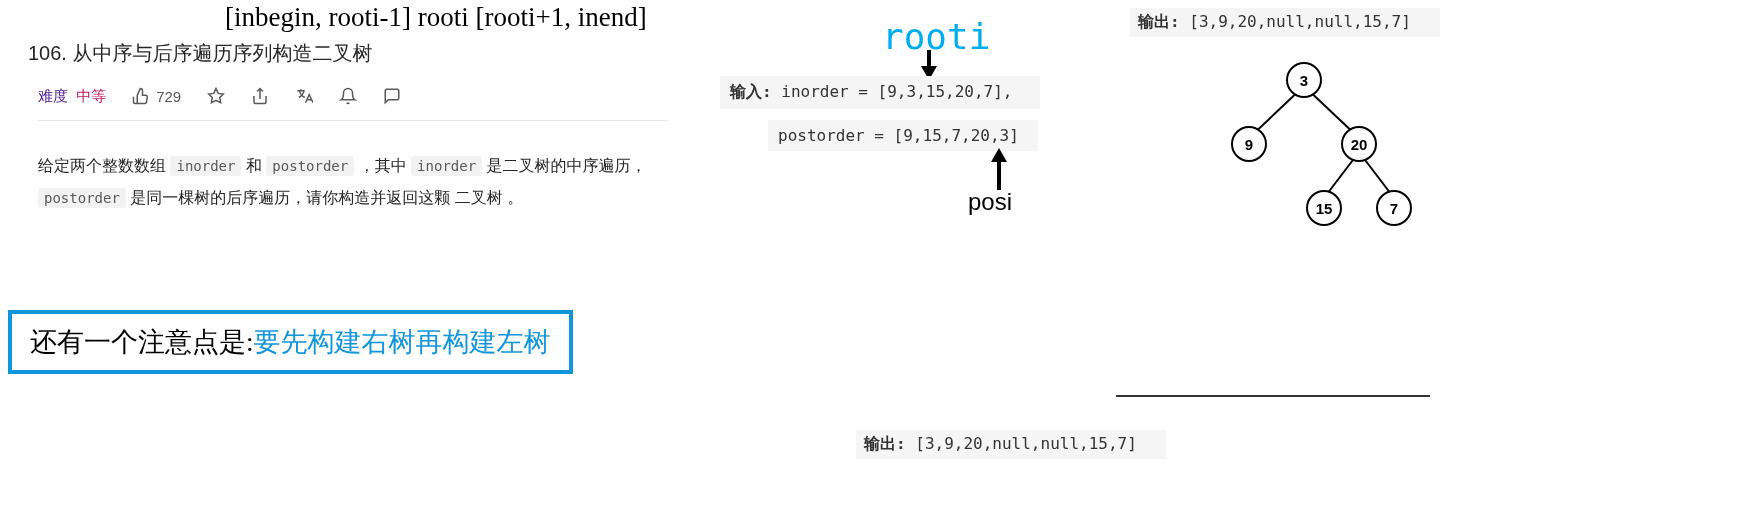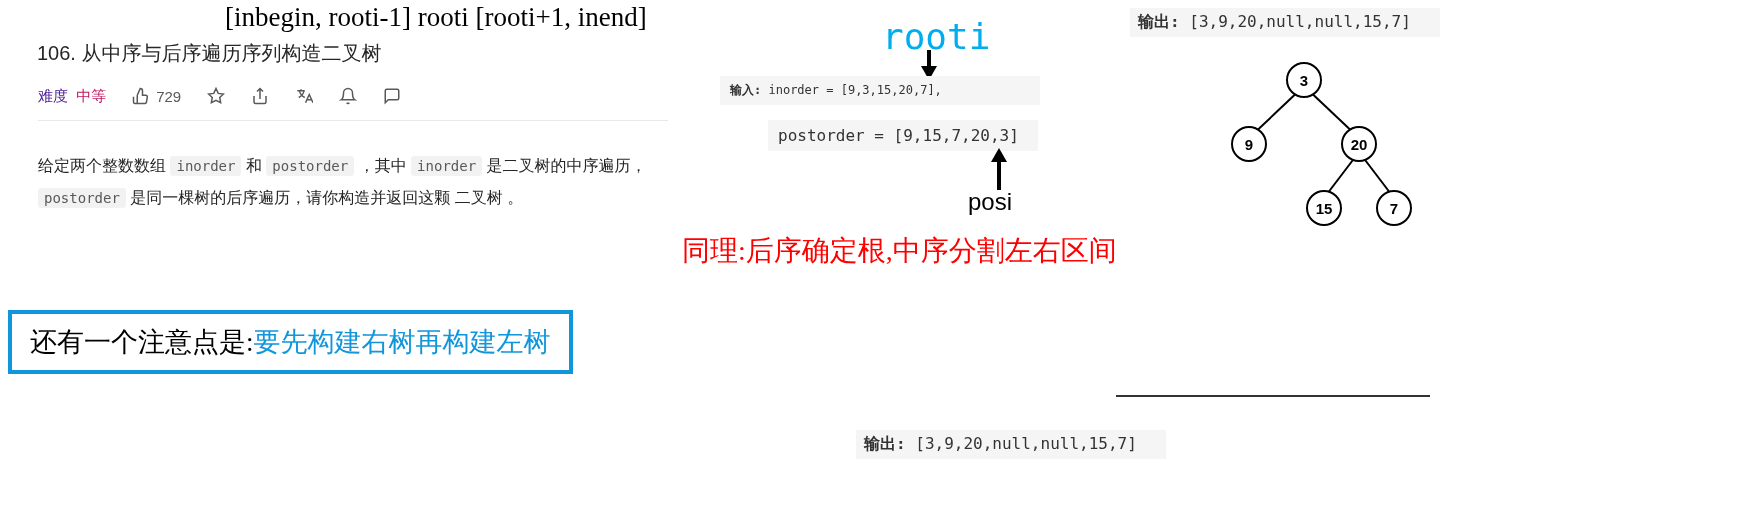--- a/index.html
+++ b/index.html
@@ -1,32 +1,32 @@
 <!DOCTYPE html>
 <html><head>
   <meta charset="utf-8">
   <style>
     * { margin: 0; padding: 0; box-sizing: border-box; }
     body { font-family: -apple-system, "Helvetica Neue", Arial, sans-serif; width: 1756px; height: 522px; background: #fff; position: relative; color: #262626; }
     .formula { position: absolute; left: 225px; top: 2px; font-family: "SimSun", serif; font-size: 27px; color: #000; }
-    .title { position: absolute; left: 37px; top: 40px; font-size: 20px; color: #262626; }
+    .title { position: absolute; left: 28px; top: 40px; font-size: 20px; color: #262626; }
     .meta-row { position: absolute; left: 38px; top: 80px; display: flex; align-items: center; gap: 26px; font-size: 15px; color: #595959; height: 32px; }
     .diff-label { color: #4c1d95; }
     .diff-value { color: #be185d; margin-left: 4px; }
     .likes { display: flex; align-items: center; gap: 6px; }
     .icon-btn { display: flex; align-items: center; color: #595959; cursor: pointer; }
     .divider-h { position: absolute; left: 38px; top: 120px; width: 630px; border-top: 1px solid #e8e8e8; }
     .description { position: absolute; left: 38px; top: 150px; width: 640px; font-size: 16px; line-height: 2.0; color: #262626; }
     .description code { background: #f2f2f2; padding: 2px 6px; border-radius: 3px; font-family: Menlo, Consolas, monospace; font-size: 14px; color: #595959; }
     .note-box { position: absolute; left: 8px; top: 310px; border: 4px solid #1296db; padding: 10px 18px; font-family: "KaiTi","STKaiti",serif; font-size: 27px; }
     .note-black { color: #000; font-family: Liberation Serif, serif; }
     .note-blue { color: #1296db; }
     .rooti-label { position: absolute; left: 882px; top: 16px; font-family: Consolas, monospace; font-size: 36px; color: #00aeef; }
     .arrow-down { position: absolute; left: 918px; top: 50px; }
-    .input-box { position: absolute; left: 720px; top: 76px; width: 320px; background: #f5f5f5; padding: 6px 10px; font-family: Consolas, monospace; font-size: 12px; color: #333; }
+    .input-box { position: absolute; left: 720px; top: 76px; width: 320px; background: #f5f5f5; padding: 6px 10px; font-family: Consolas, monospace; font-size: 16px; color: #333; }
     .input-label { font-weight: bold; }
     .postorder-box { position: absolute; left: 768px; top: 120px; background: #f5f5f5; padding: 6px 10px; font-family: Consolas, monospace; font-size: 16px; color: #333; width: 270px; }
     .arrow-up { position: absolute; left: 988px; top: 148px; }
     .posi-label { position: absolute; left: 968px; top: 188px; font-family: Liberation Sans, sans-serif; font-size: 24px; color: #000; }
     .explain { position: absolute; left: 682px; top: 230px; font-family: "SimSun","STSong",serif; font-size: 28px; color: #ff0000; line-height: 1.5; }
     .output-box { position: absolute; left: 1130px; top: 8px; width: 310px; background: #f5f5f5; padding: 4px 8px; font-family: Consolas, monospace; font-size: 16px; color: #333; }
     .output-label { font-weight: bold; }
     .tree-svg { position: absolute; left: 1194px; top: 58px; }
     .divider-bottom { position: absolute; left: 1116px; top: 395px; width: 314px; border-top: 2px solid #333; }
     .output-box2 { position: absolute; left: 856px; top: 430px; width: 310px; background: #f5f5f5; padding: 4px 8px; font-family: Consolas, monospace; font-size: 16px; color: #333; }
@@ -102,21 +102,20 @@
 </div>
 
 <svg class="arrow-up" width="22" height="42" viewBox="0 0 22 42">
     <polygon points="11,0 3,14 19,14" fill="#000"></polygon>
     <line x1="11" y1="12" x2="11" y2="42" stroke="#000" stroke-width="4"></line>
   </svg>
 
 <div class="posi-label">posi</div>
 
 <div class="explain">
-  <div>同理:后序确定根,中序分割左右区间</div>
 </div>
 
 <div class="output-box">
   <span class="output-label">输出: </span><span>[3,9,20,null,null,15,7]</span>
 </div>
 
 <svg class="tree-svg" width="220" height="170" viewBox="0 0 220 170">
   <line x1="110" y1="28" x2="55" y2="80" stroke="#000" stroke-width="2"></line>
   <line x1="110" y1="28" x2="165" y2="80" stroke="#000" stroke-width="2"></line>
   <line x1="165" y1="94" x2="130" y2="140" stroke="#000" stroke-width="2"></line>

